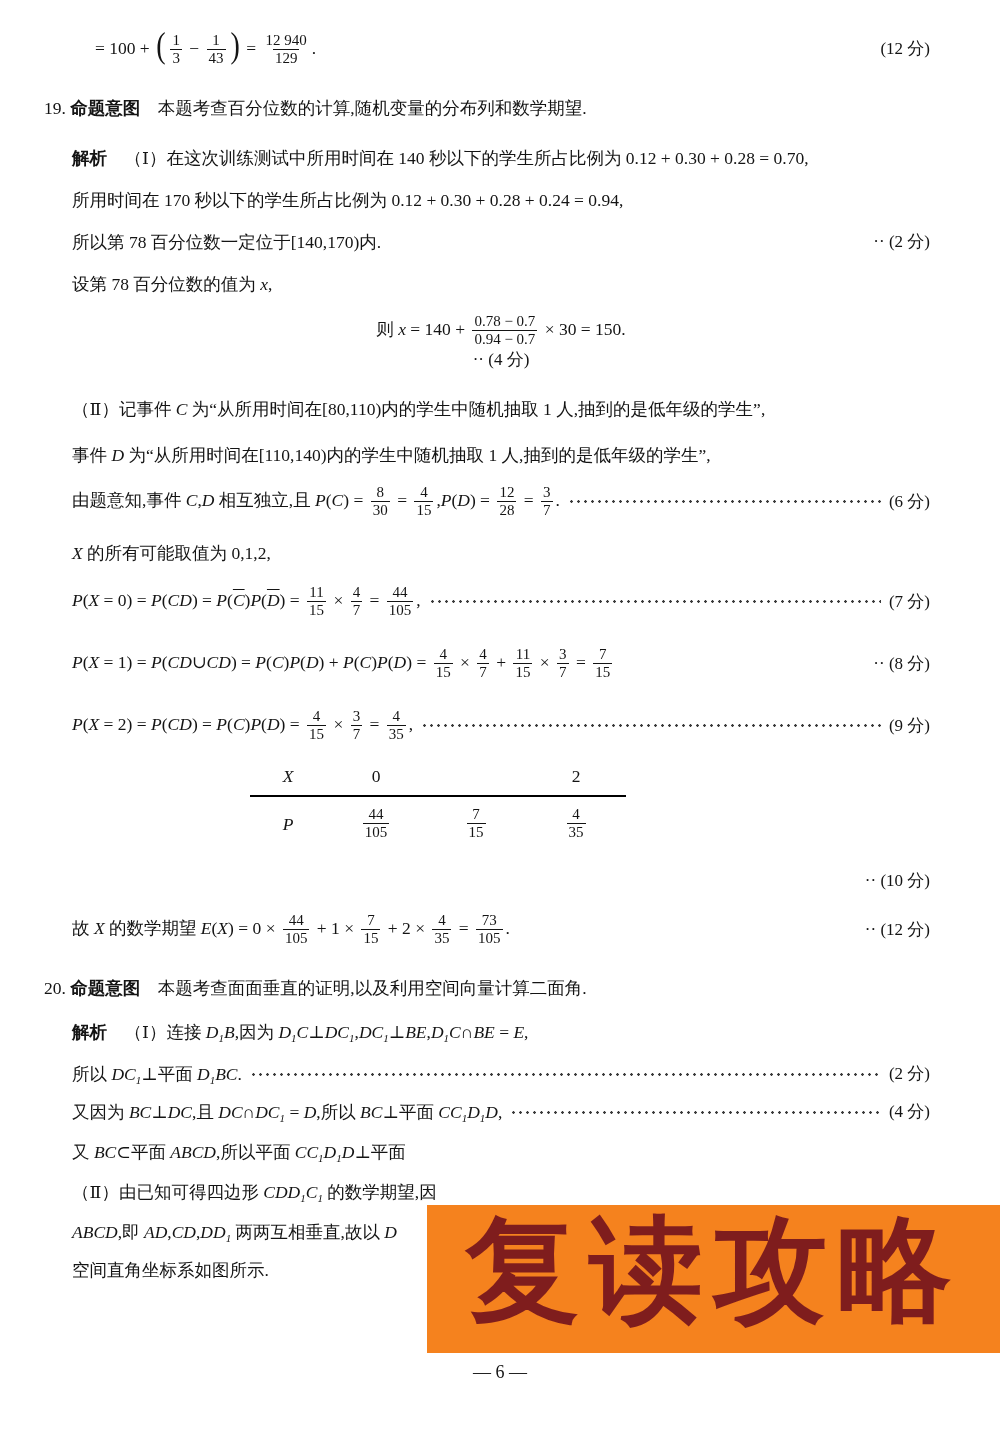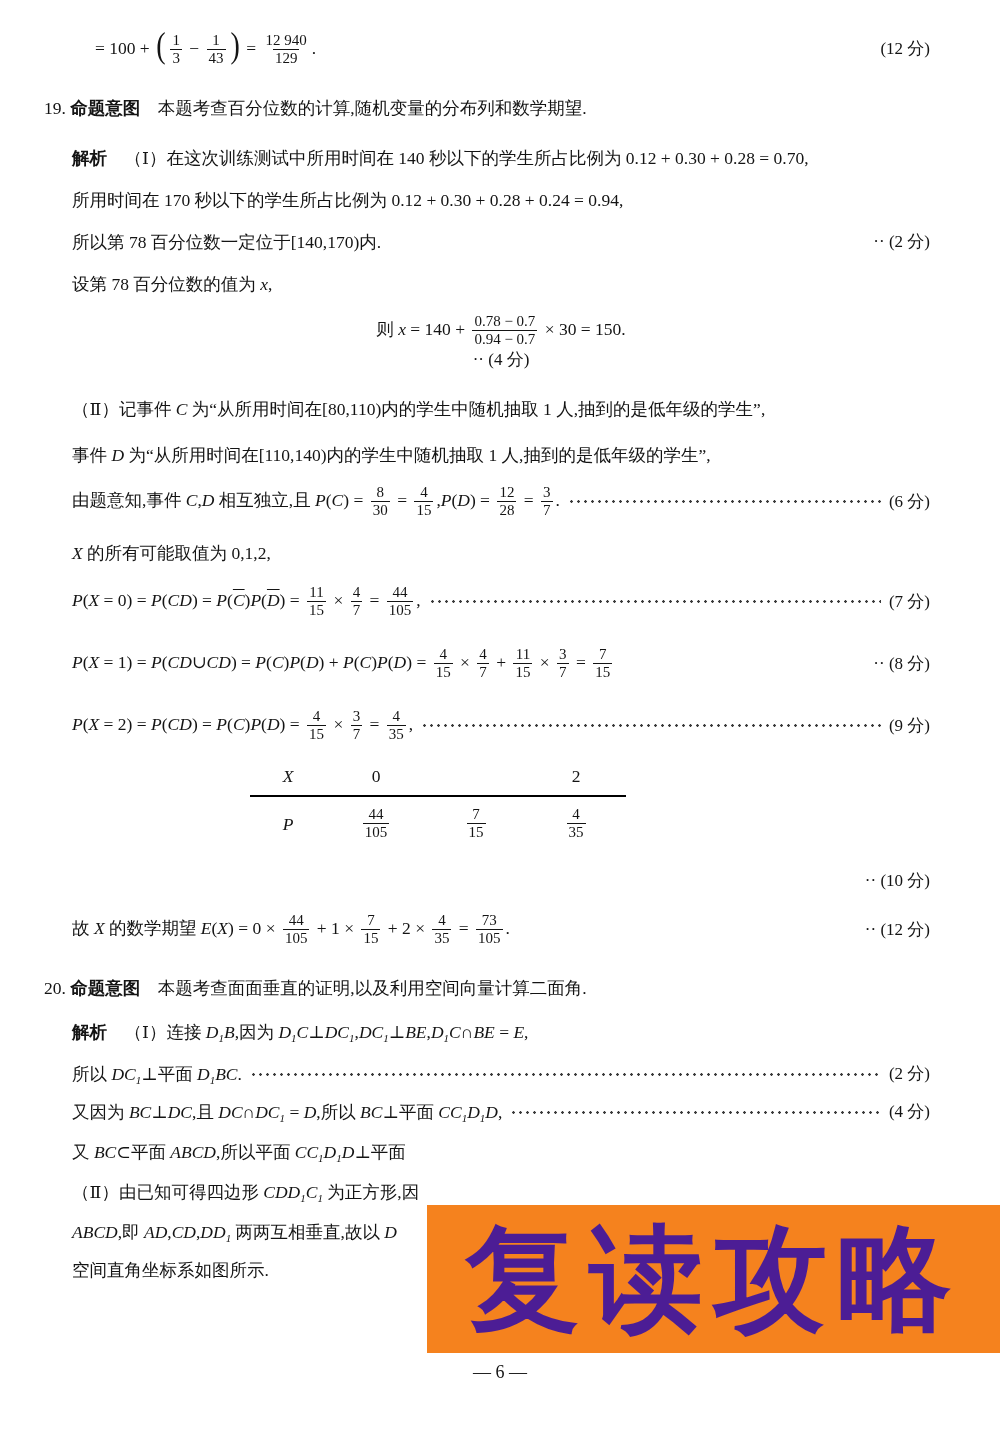--- a/index.html
+++ b/index.html
@@ -27,21 +27,21 @@
   .frac .den{border-top:1.4px solid #141414;padding:0 2px;}
   .bigp{display:inline-block;font-size:28px;line-height:28px;transform:scaleY(1.3);margin:0 2px;font-weight:400;}
   .ptable{margin-left:178px;width:376px;font-size:17.5px;}
   .trow{display:flex;align-items:center;}
   .thead{padding-bottom:7px;border-bottom:2.5px solid #000;}
   .tbody{padding-top:9px;}
   .tcell{width:100px;text-align:center;display:flex;justify-content:center;align-items:center;}
   .tcell.c0{width:76px;}
   .watermark{position:absolute;left:427px;top:1205px;width:573px;height:148px;background:#F5821E;
              display:flex;align-items:center;justify-content:center;z-index:5;}
-  .watermark span{color:#4c1d95;font-family:Liberation Sans, sans-serif;
+  .watermark span{color:#7f1d1d;font-family:Liberation Mono, monospace;
                   font-weight:900;font-size:114px;letter-spacing:10px;line-height:1;white-space:nowrap;}
   .pageno{position:absolute;left:0;right:0;top:1362px;text-align:center;font-size:18px;color:#141414;}
 </style>
 </head>
 <body>
 
 <div class="page">
   <div class="doc">
       <div class="line ind2 tall">
         <span class="seg"><span>= 100 + </span><span class="bigp">(</span><span class="frac">
@@ -230,21 +230,21 @@
       </div>
       <div class="line ind1" style="margin-top: 14px; justify-content: flex-end;">
         <span class="seg"><span>又因为 </span><i>BC</i><span>⊥</span><i>DC</i><span>,且 </span><i>DC</i><span>∩</span><i>DC</i><sub>1</sub><span> = </span><i>D</i><span>,所以 </span><i>BC</i><span>⊥平面 </span><i>CC</i><sub>1</sub><i>D</i><sub>1</sub><i>D</i><span>,</span></span>
         <span class="leader"></span>
         <span class="score">(4 分)</span>
       </div>
       <div class="line ind1" style="margin-top: 16px;">
         <span class="seg"><span>又 </span><i>BC</i><span>⊂平面 </span><i>ABCD</i><span>,所以平面 </span><i>CC</i><sub>1</sub><i>D</i><sub>1</sub><i>D</i><span>⊥平面</span></span>
       </div>
       <div class="line ind1" style="margin-top: 16px;">
-        <span class="seg"><span>（Ⅱ）由已知可得四边形 </span><i>CDD</i><sub>1</sub><i>C</i><sub>1</sub><span> 为正方形,因</span></span>
+        <span class="seg"><span>（Ⅱ）由已知可得四边形 </span><i>CDD</i><sub>1</sub><i>C</i><sub>1</sub><span> 的数学期望,因</span></span>
       </div>
       <div class="line ind1" style="margin-top: 16px;">
         <span class="seg"><i>ABCD</i><span>,即 </span><i>AD</i><span>,</span><i>CD</i><span>,</span><i>DD</i><sub>1</sub><span> 两两互相垂直,故以 </span><i>D</i></span>
       </div>
       <div class="line ind1" style="margin-top: 14px;">
         <span class="seg"><span>空间直角坐标系如图所示.</span></span>
       </div>
     </div>
   <div class="watermark">
     <span>复读攻略</span>

